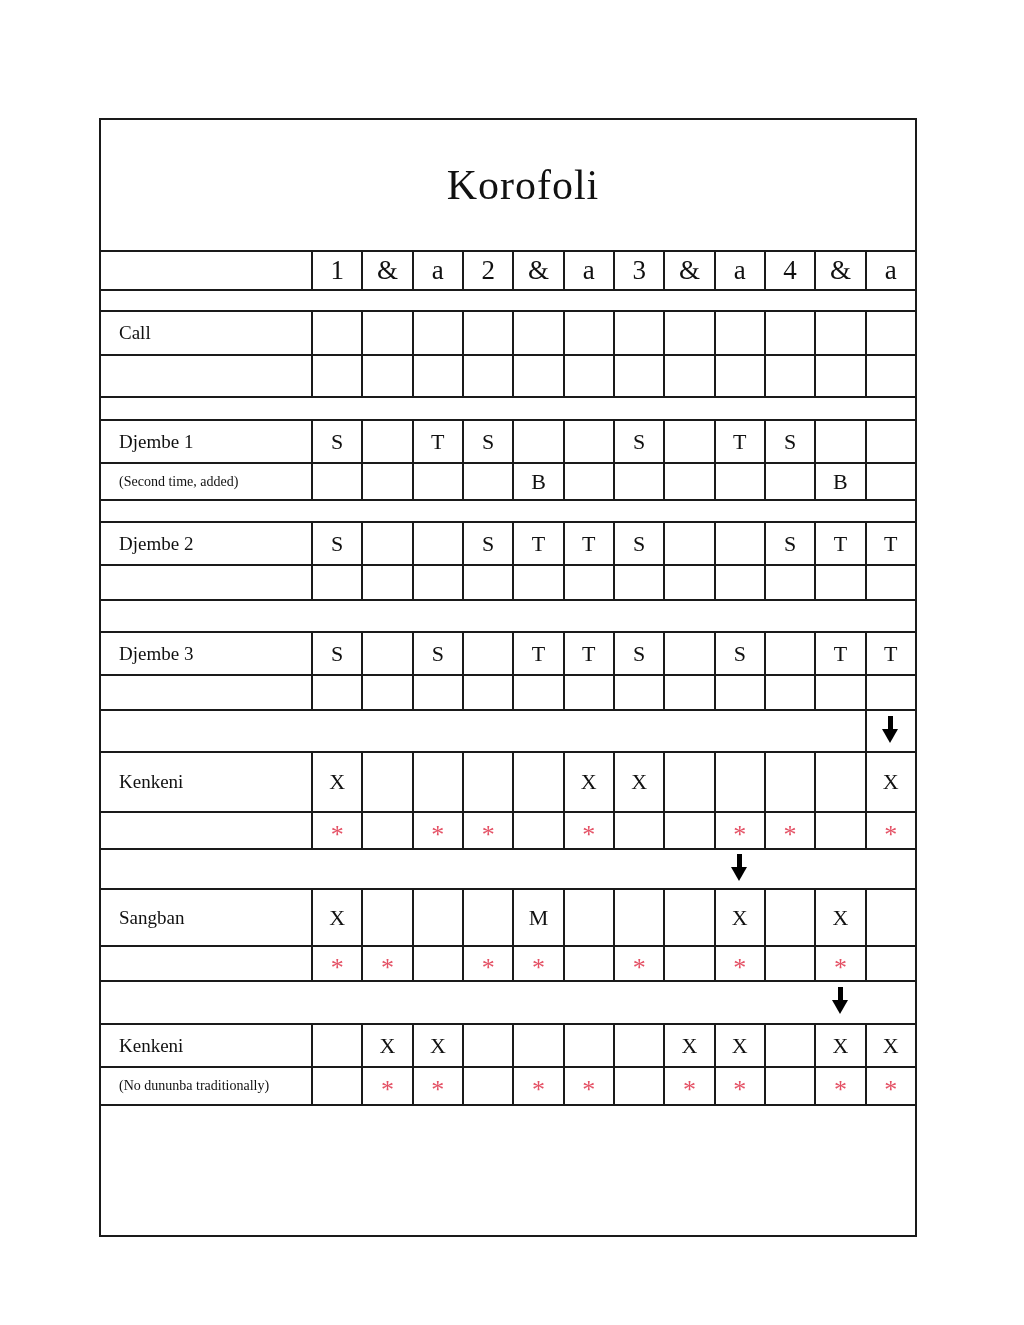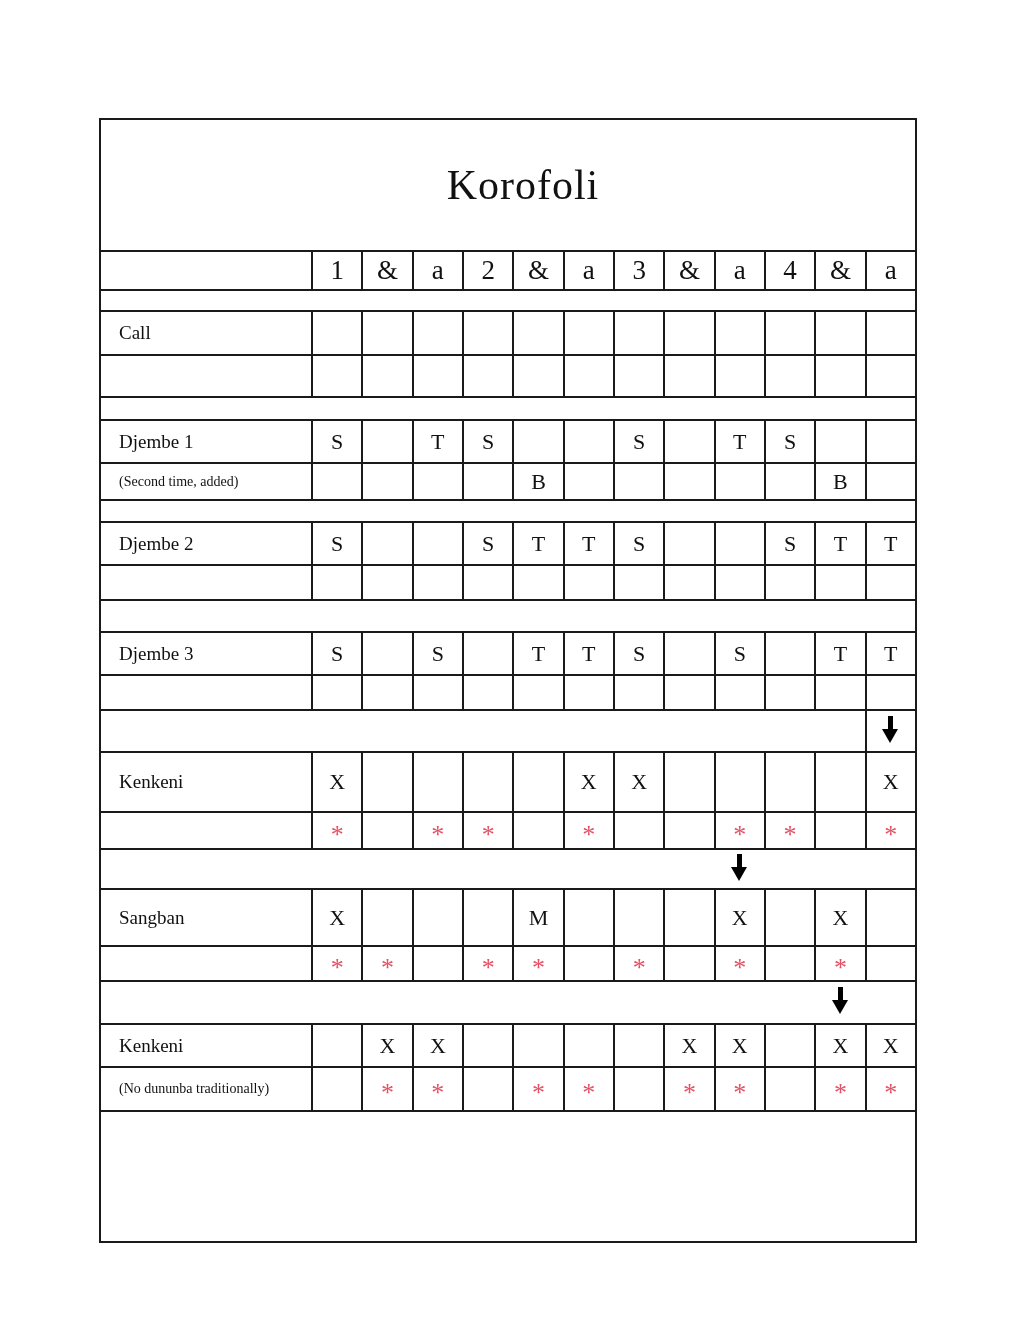--- a/index.html
+++ b/index.html
@@ -355,21 +355,21 @@
           <td class="note"></td>
           <td class="note"></td>
           <td class="note"></td>
           <td class="note"></td>
           <td class="note">X</td>
           <td class="note">X</td>
           <td class="note"></td>
           <td class="note">X</td>
           <td class="note">X</td>
         </tr>
-        <tr style="height: 44px;">
+        <tr style="height: 38px;">
           <td class="label small">(No dununba traditionally)</td>
           <td class="note"></td>
           <td class="note ast"><span style="color: rgb(228, 80, 100);">*</span></td>
           <td class="note ast"><span style="color: rgb(228, 80, 100);">*</span></td>
           <td class="note"></td>
           <td class="note ast"><span style="color: rgb(228, 80, 100);">*</span></td>
           <td class="note ast"><span style="color: rgb(228, 80, 100);">*</span></td>
           <td class="note"></td>
           <td class="note ast"><span style="color: rgb(228, 80, 100);">*</span></td>
           <td class="note ast"><span style="color: rgb(228, 80, 100);">*</span></td>

